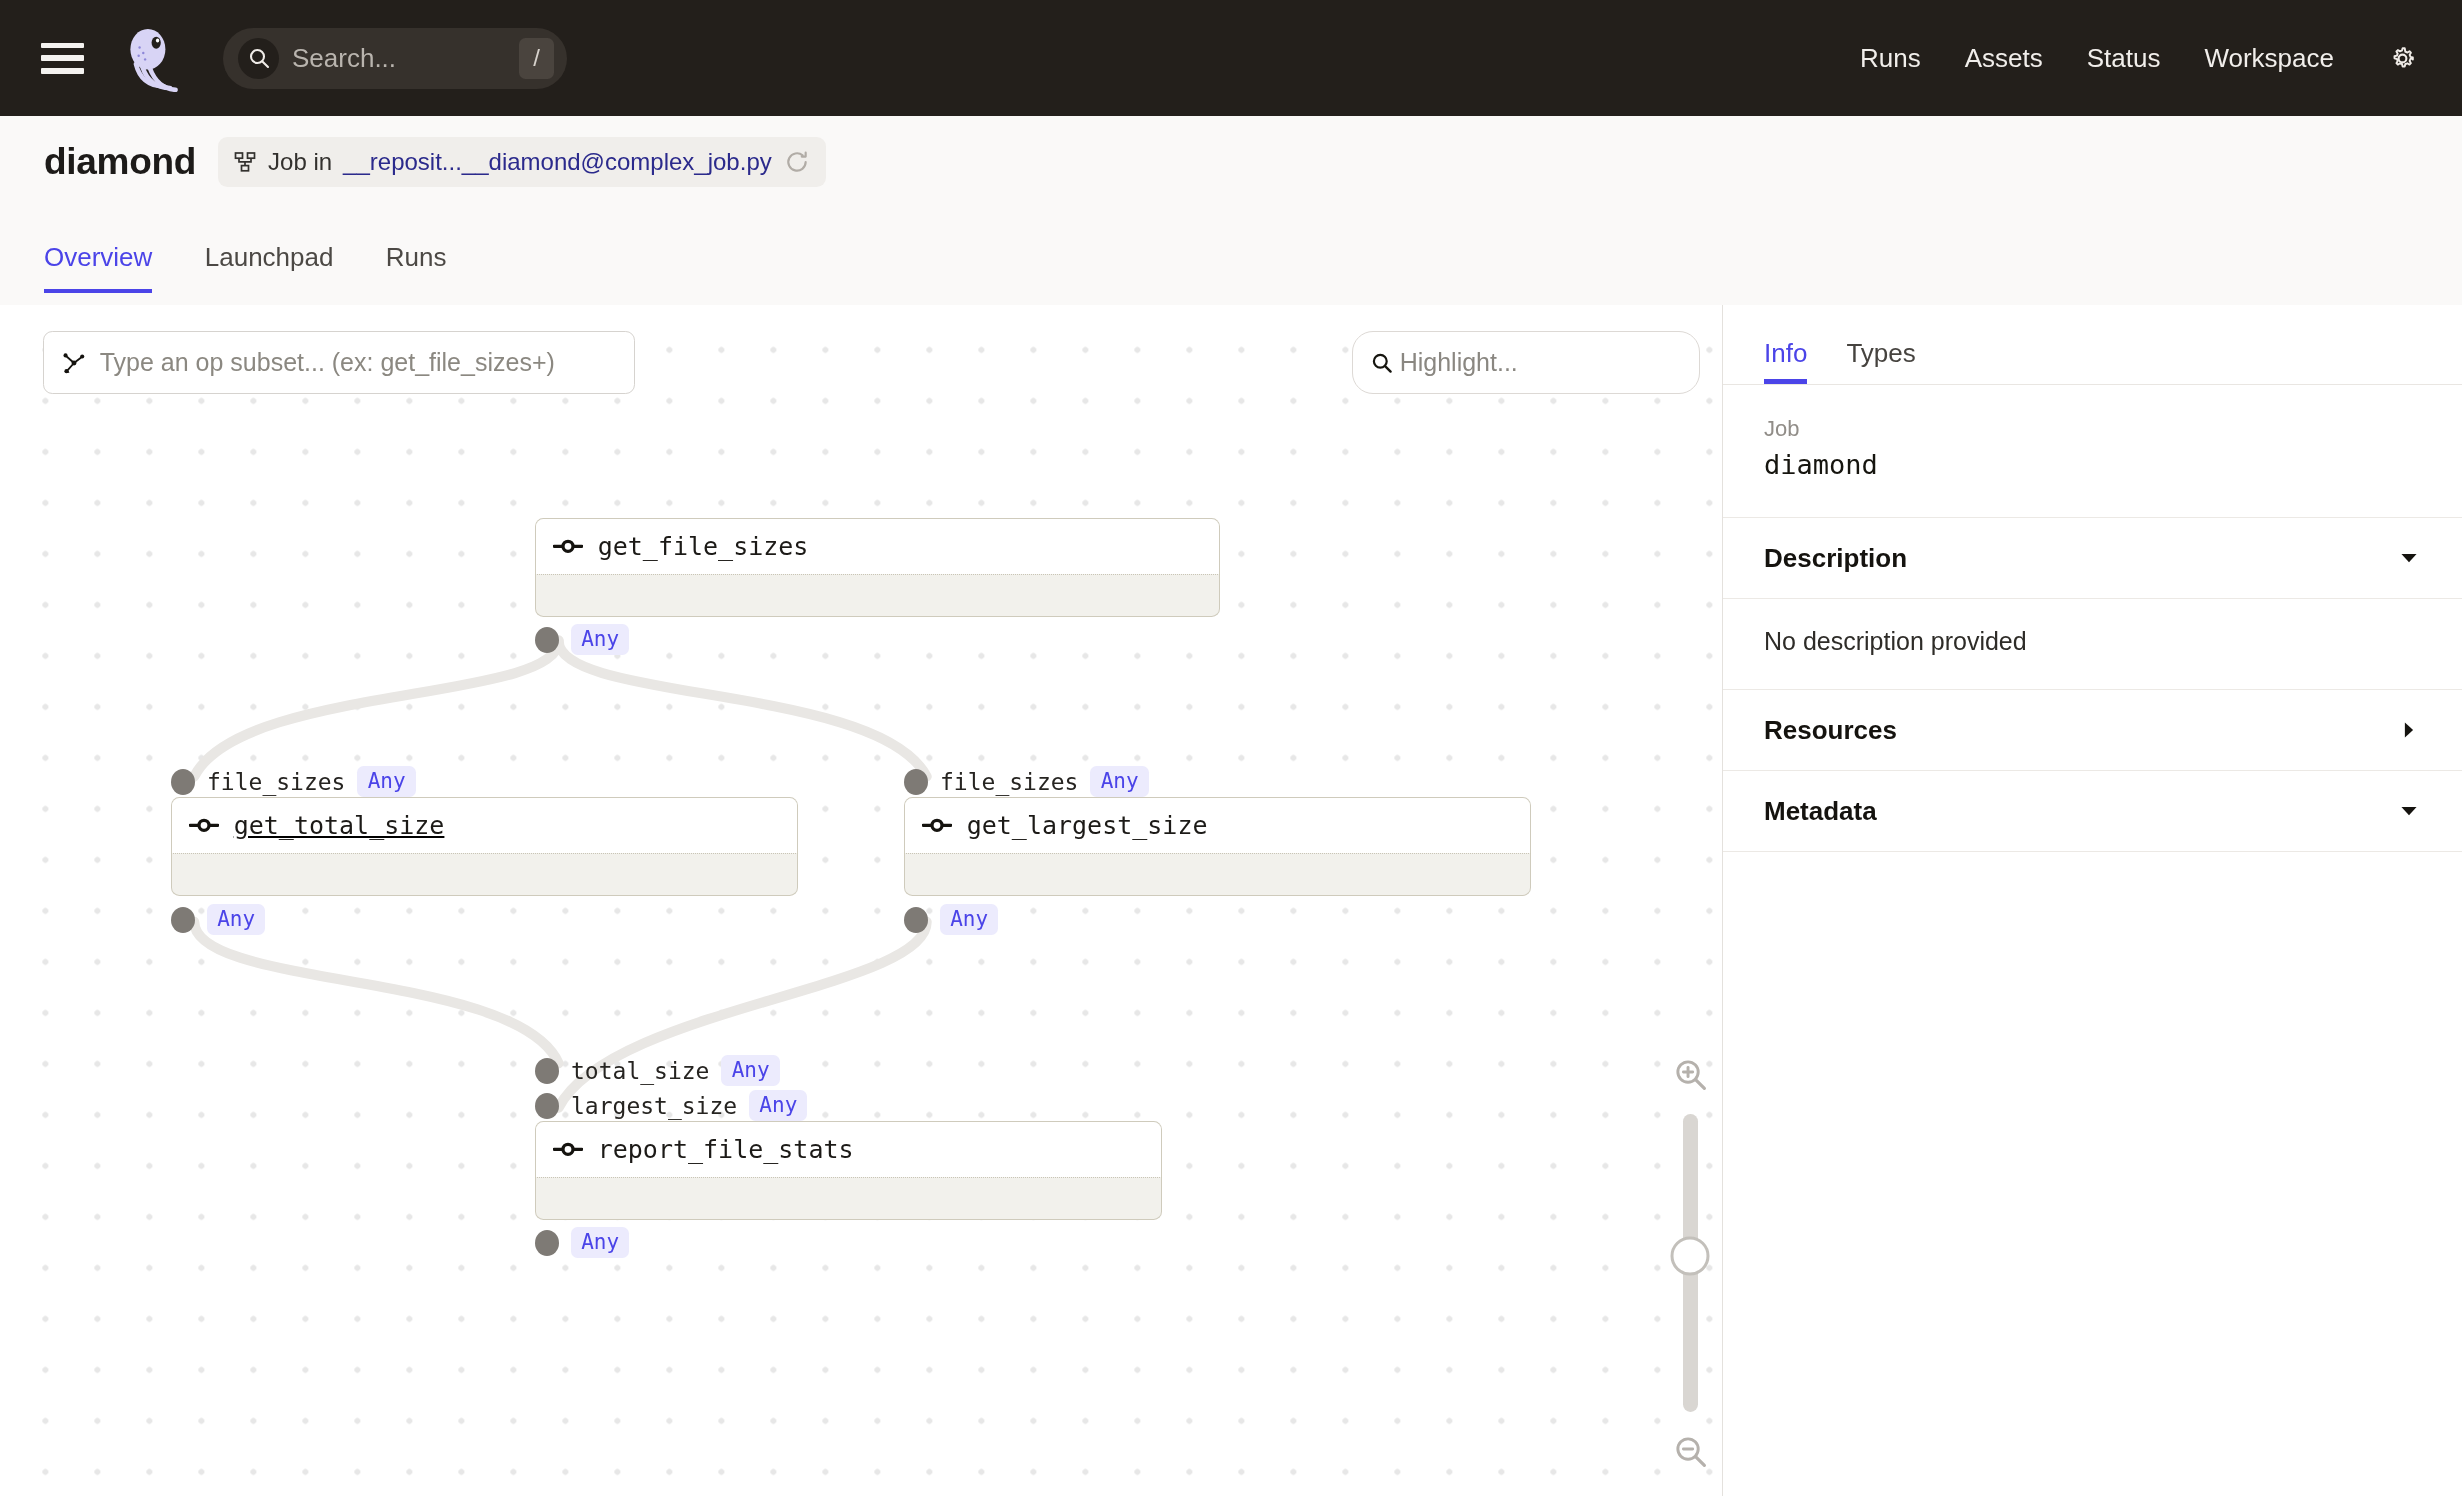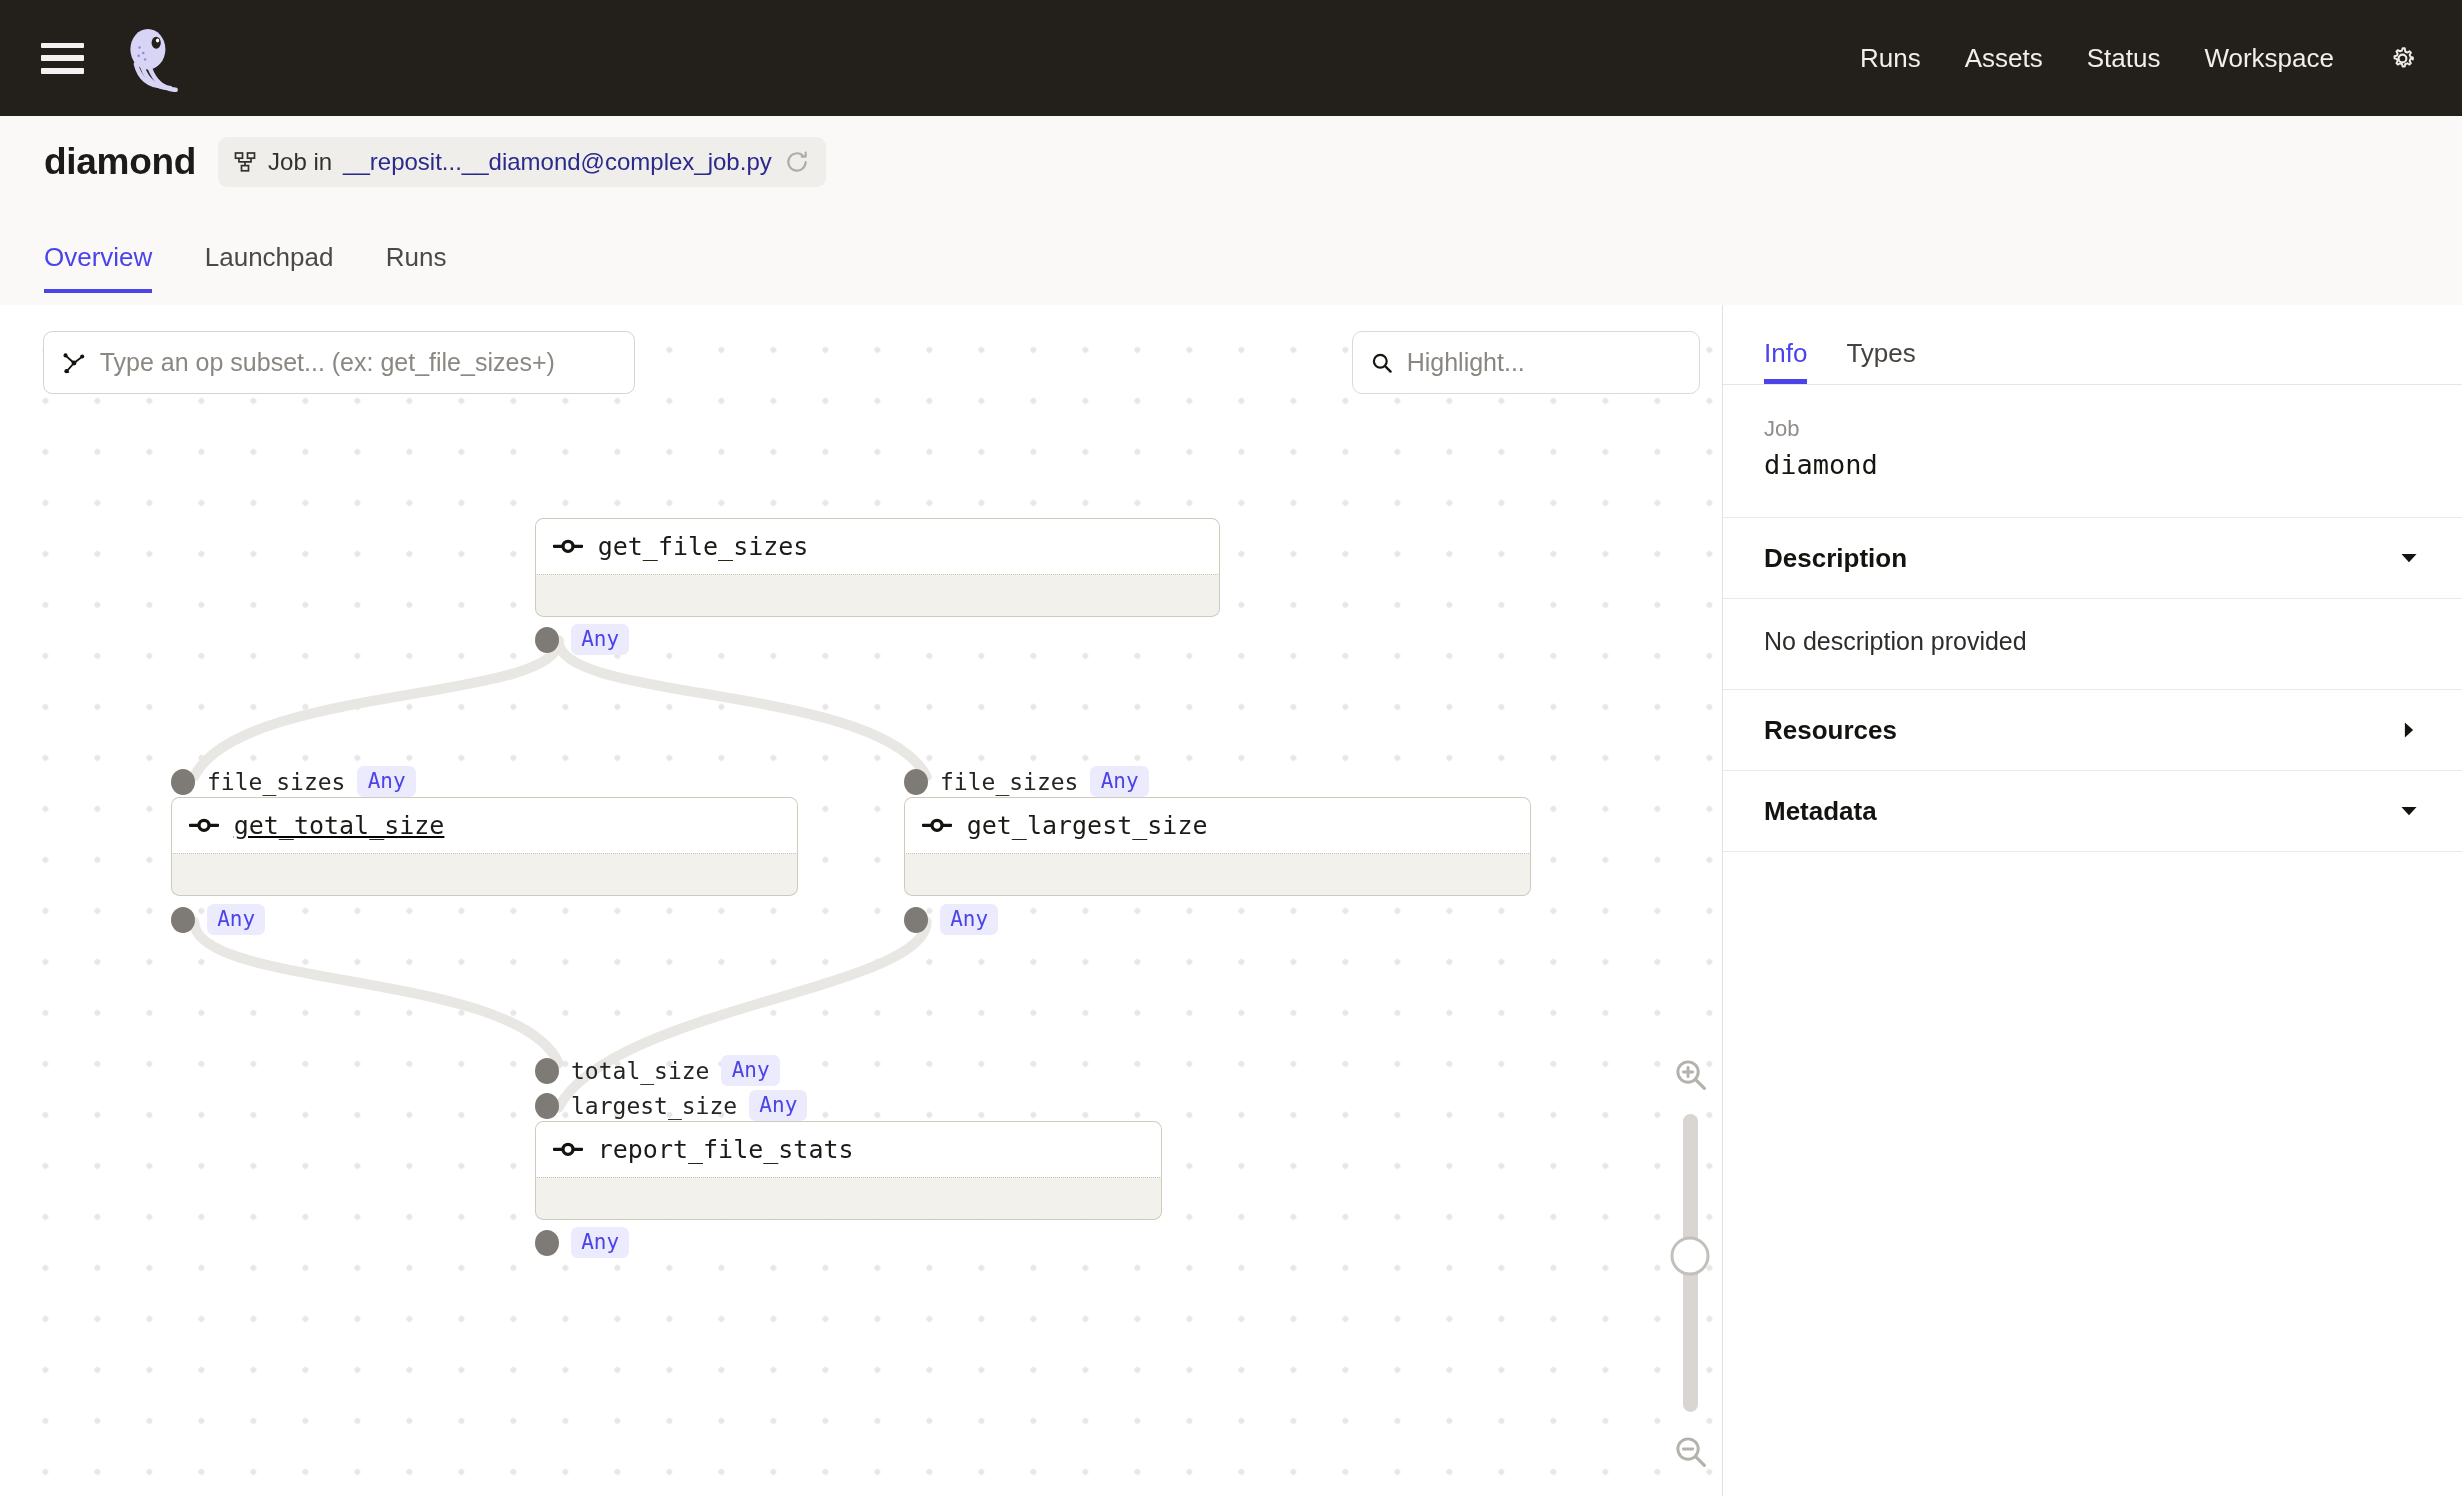--- a/index.html
+++ b/index.html
@@ -108,22 +108,22 @@
     width: 592px; height: 63px;
     background: #ffffff; border: 1.4px solid #d6d3cf; border-radius: 9.3px;
     display: flex; align-items: center; padding: 0 16.7px; gap: 13px;
     cursor: text; z-index: 6;
   }
   .op-subset-placeholder { font-size: 25px; color: #8b8881; white-space: nowrap; }
 
   .highlight-input {
     position: absolute; left: 1352px; top: 331px;
     width: 348px; height: 63px;
-    background: #ffffff; border: 1.4px solid #ddd9d5; border-radius: 10px;
-    display: flex; align-items: center; padding: 0 16.7px; gap: 13px;
+    background: #ffffff; border: 1.4px solid #ddd9d5; border-radius: 21px;
+    display: flex; align-items: center; padding: 0 16.7px; gap: 6px;
     cursor: text; z-index: 6;
   }
   .highlight-placeholder { font-size: 25px; color: #8a8781; white-space: nowrap; }
 
   
   .edges { position: absolute; left: 0; top: 305px; width: 1722px; height: 1191px; pointer-events: none; }
 
   
   .op-node { position: absolute; z-index: 3; }
   .op-node-head {
@@ -240,20 +240,30 @@
       <path d="M14 42 C18 58 28 66 44 66" stroke="#d8d4f5" stroke-width="5" fill="none" stroke-linecap="round"></path>
       <path d="M21 45 C26 60 36 68 51 68" stroke="#d8d4f5" stroke-width="5" fill="none" stroke-linecap="round"></path>
       <path d="M29 46 C34 60 44 69 57 70" stroke="#d8d4f5" stroke-width="5" fill="none" stroke-linecap="round"></path>
       <circle cx="18" cy="24" r="1.3" fill="#8d86d8"></circle>
       <circle cx="22" cy="30" r="1.3" fill="#8d86d8"></circle>
       <circle cx="17" cy="33" r="1.3" fill="#8d86d8"></circle>
       <circle cx="24" cy="37" r="1.3" fill="#8d86d8"></circle>
     </svg>
   </div>
 
+  <div class="searchbox">
+    <div class="search-circle">
+      <svg viewBox="0 0 24 24" width="24" height="24" aria-hidden="true">
+        <circle cx="10.5" cy="10.5" r="6.5" stroke="#f0ece8" stroke-width="2.1" fill="none"></circle>
+        <line x1="15.4" y1="15.4" x2="21" y2="21" stroke="#f0ece8" stroke-width="2.1" stroke-linecap="round"></line>
+      </svg>
+    </div>
+    <div class="search-placeholder">Search...</div>
+    <div class="slash-key">/</div>
+  </div>
 
   <div class="nav-right">
     <div class="nav-link">Runs</div>
     <div class="nav-link">Assets</div>
     <div class="nav-link">Status</div>
     <div class="nav-link">Workspace</div>
     <div class="gear-btn">
       <svg viewBox="0 0 24 24" width="31" height="31" aria-hidden="true">
         <path d="M12 8.2a3.8 3.8 0 100 7.6 3.8 3.8 0 000-7.6zm0 6a2.2 2.2 0 110-4.4 2.2 2.2 0 010 4.4z" fill="#f0ece8"></path>
         <path d="M20 12.8v-1.6l-1.9-.5a6.3 6.3 0 00-.6-1.5l1-1.7-1.1-1.1-1.7 1a6.3 6.3 0 00-1.5-.6L13.7 4h-1.6l-.5 1.9a6.3 6.3 0 00-1.5.6l-1.7-1L7.3 6.6l1 1.7a6.3 6.3 0 00-.6 1.5L5.8 10.3v1.6l1.9.5c.13.53.34 1.03.6 1.5l-1 1.7 1.1 1.1 1.7-1c.47.26.97.47 1.5.6l.5 1.9h1.6l.5-1.9a6.3 6.3 0 001.5-.6l1.7 1 1.1-1.1-1-1.7c.26-.47.47-.97.6-1.5l1.9-.5z" fill="none" stroke="#f0ece8" stroke-width="1.5" stroke-linejoin="round"></path>

